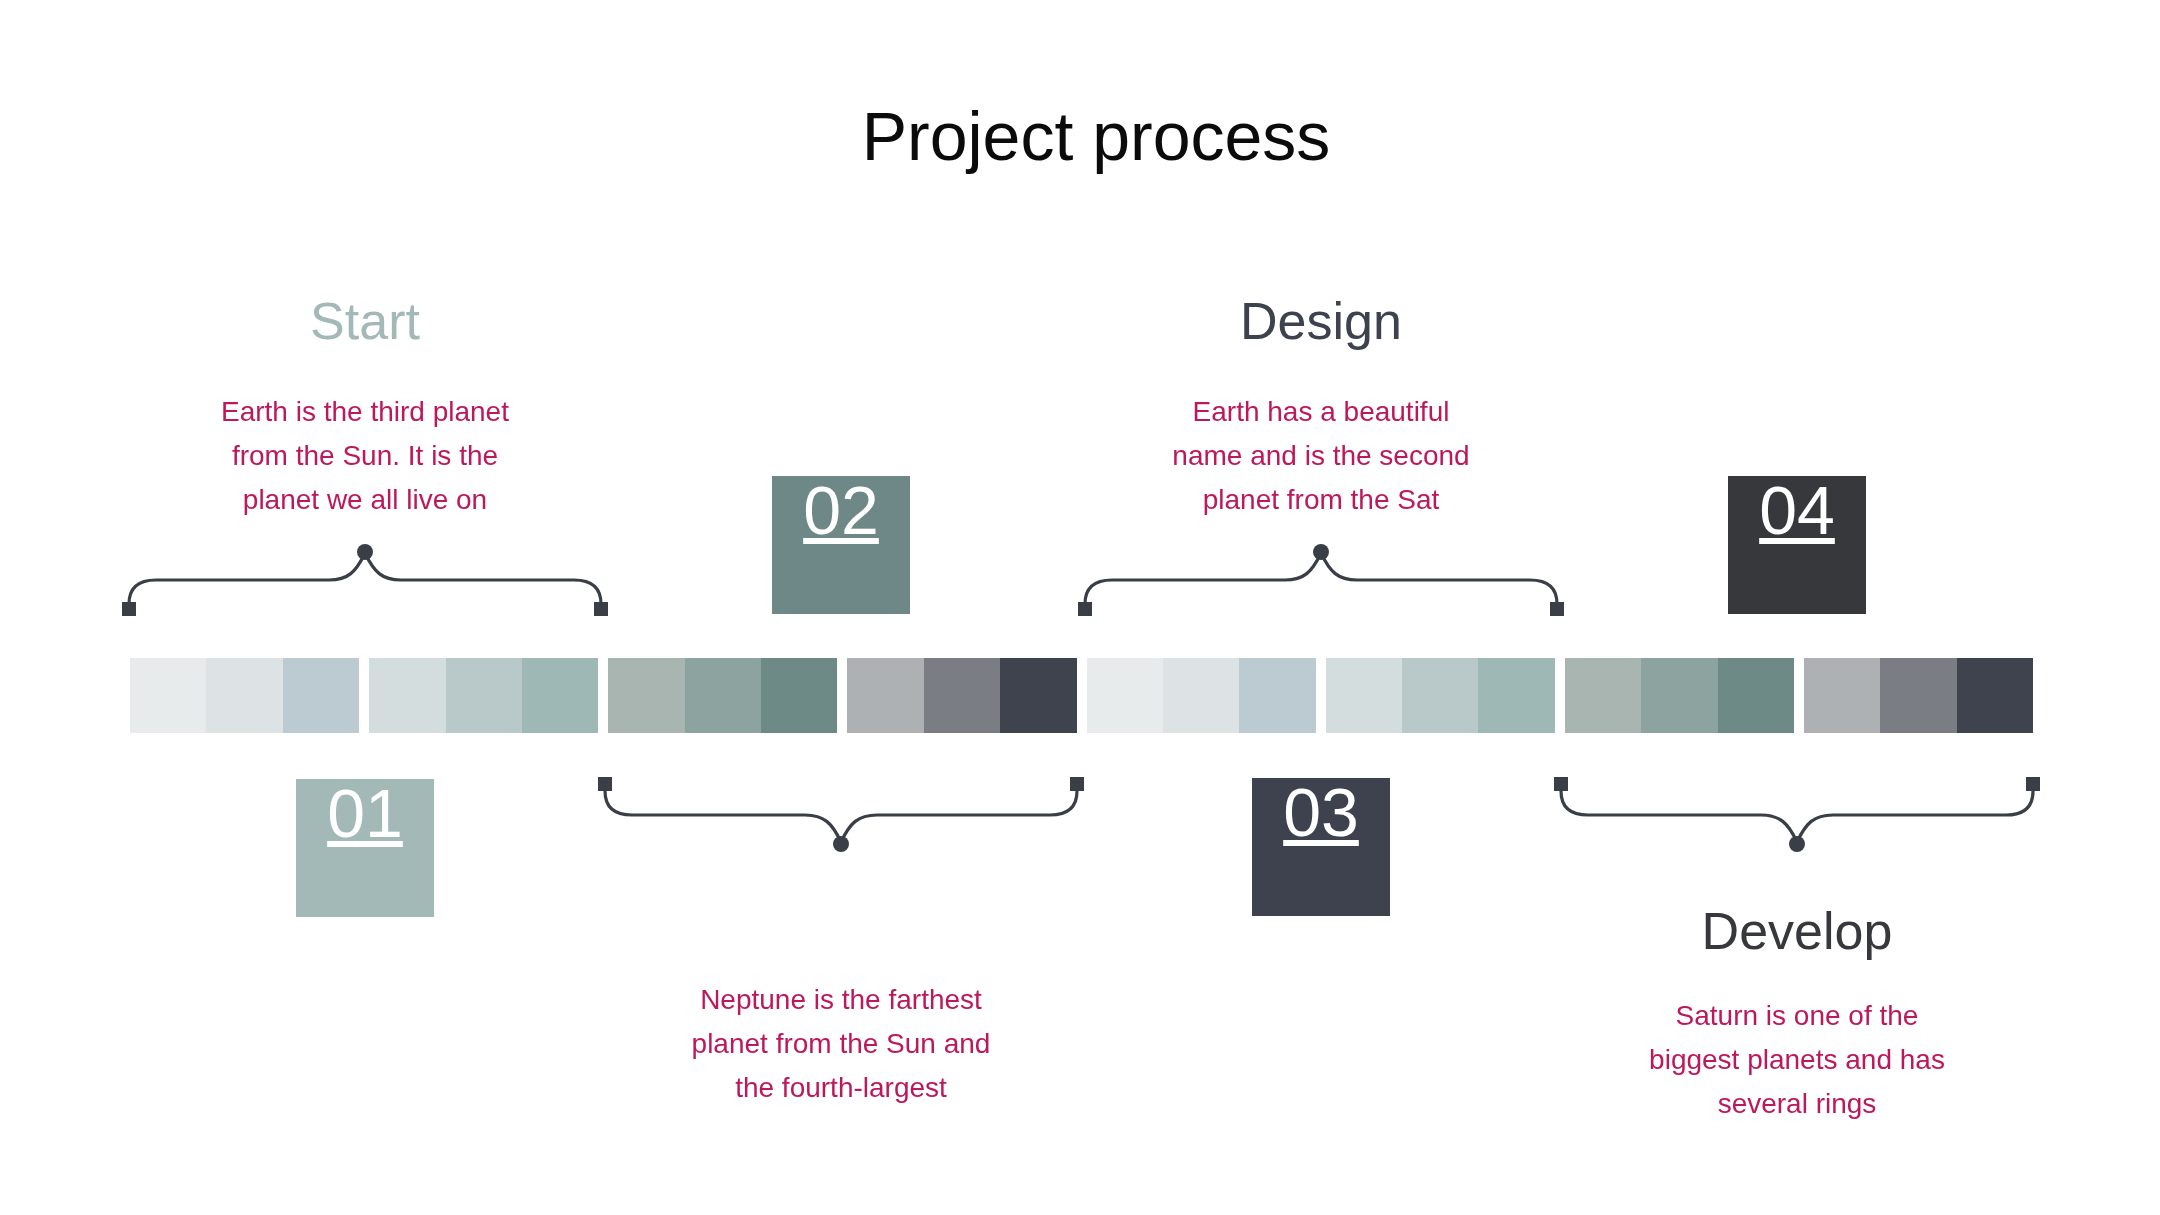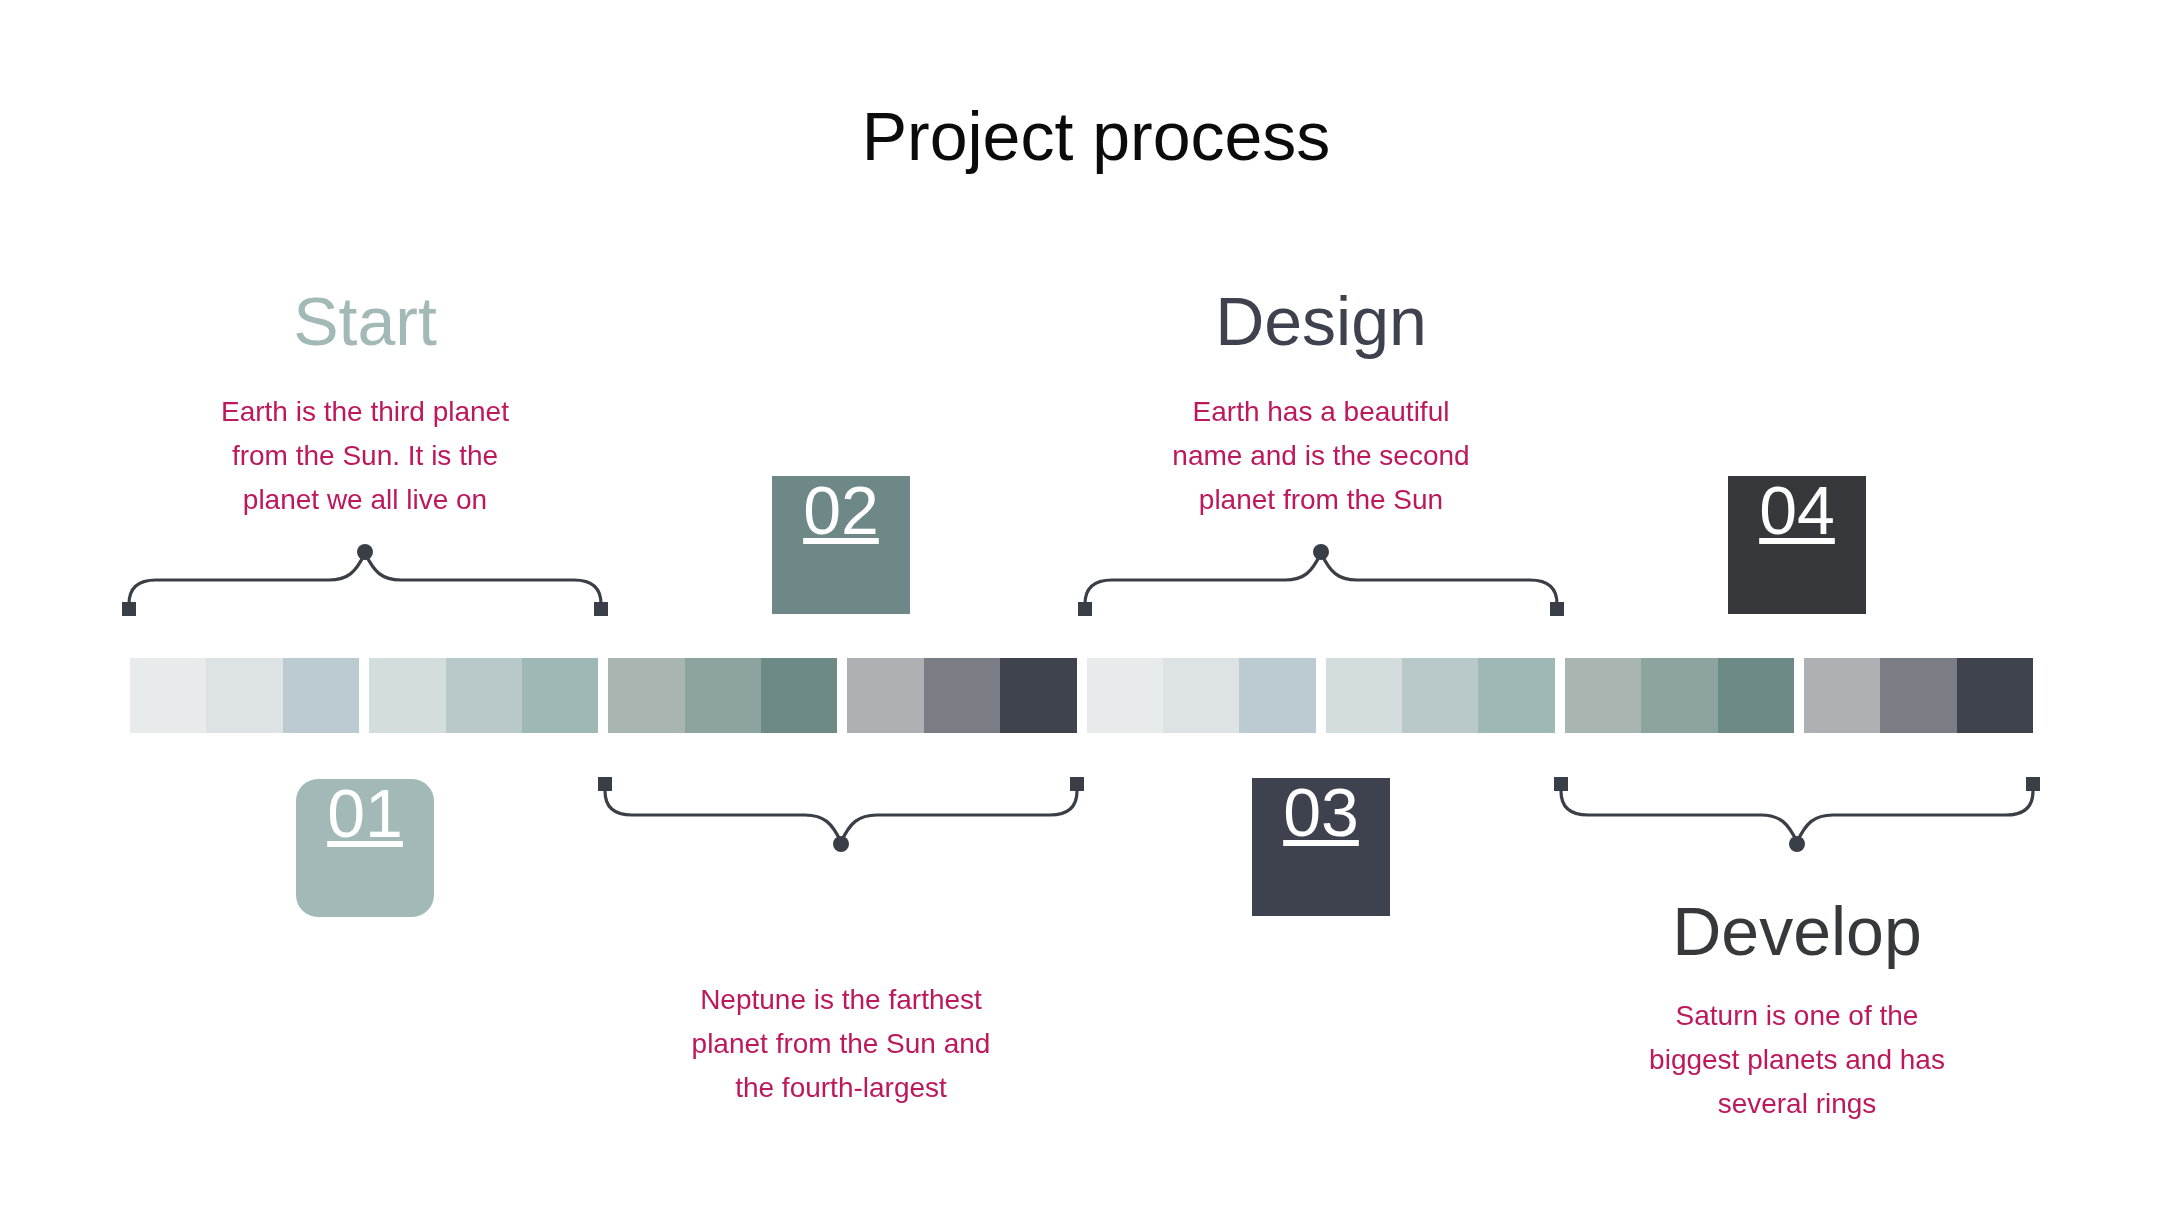--- a/index.html
+++ b/index.html
@@ -7,38 +7,38 @@
     width:2160px;height:1215px;background:#ffffff;overflow:hidden;position:relative;
     font-family:"Liberation Sans", sans-serif;
   }
   .slide{position:absolute;left:0;top:0;width:2160px;height:1215px;}
   .title{
     position:absolute;left:0;top:96px;width:2160px;text-align:center;
     font-size:68px;line-height:80px;color:#0b0b0b;font-weight:400;margin-left:16px;
   }
   .stage-heading{
     position:absolute;width:460px;text-align:center;
-    font-size:68px;line-height:64px;font-weight:400;
+    font-size:52px;line-height:64px;font-weight:400;
   }
   .stage-desc{
     position:absolute;width:460px;text-align:center;
     font-size:28px;line-height:44px;color:#be185d;
   }
   .heading-top{top:289px;}
   .desc-top{top:390px;}
   .heading-bottom{top:883px;}
   .desc-bottom{top:978px;}
   .col1{left:135px;} .col2{left:611px;} .col3{left:1091px;} .col4{left:1567px;margin-top:16px;}
 
   .numbox{
     position:absolute;width:138px;height:138px;
     display:flex;align-items:flex-start;justify-content:center;
     color:#ffffff;font-size:68px;line-height:68px;text-decoration:underline;
   }
-  .numbox-01{left:296px;top:779px;border-radius:22px;}
+  .numbox-01{left:296px;top:779px;}
   .numbox-02{left:772px;top:476px;}
   .numbox-03{left:1252px;top:778px;}
   .numbox-04{left:1728px;top:476px;}
 
   .brace{position:absolute;width:486px;}
   .brace path{stroke:var(--brace,#3a3e46);fill:none;stroke-linecap:round;}
   .brace rect,.brace circle{fill:var(--brace,#3a3e46);}
   .brace-up-1{left:122px;top:540px;height:84px;}
   .brace-up-3{left:1078px;top:540px;height:84px;}
   .brace-down-2{left:598px;top:770px;height:88px;}
@@ -86,21 +86,21 @@
   <div class="stage-desc desc-bottom col2">
     <div>Neptune is the farthest</div>
     <div>planet from the Sun and</div>
     <div>the fourth-largest</div>
   </div>
 
   <div class="stage-heading heading-top col3" style="color: rgb(61, 66, 78);">Design</div>
   <div class="stage-desc desc-top col3">
     <div>Earth has a beautiful</div>
     <div>name and is the second</div>
-    <div>planet from the Sun</div>
+    <div>planet from the Sat</div>
   </div>
   <svg class="brace brace-up-3" viewBox="0 0 486 84" aria-hidden="true">
     <rect x="0" y="62" width="14" height="14"></rect>
     <rect x="472" y="62" width="14" height="14"></rect>
     <path d="M7 64 C7 48 16 40 34 40 L207 40 C226 40 234 32 243 13 C252 32 260 40 279 40 L452 40 C470 40 479 48 479 64" stroke-width="3.2"></path>
     <circle cx="243" cy="12" r="8"></circle>
   </svg>
   <div class="numbox numbox-03" style="background: rgb(61, 66, 78);">
     <span>03</span>
   </div>

